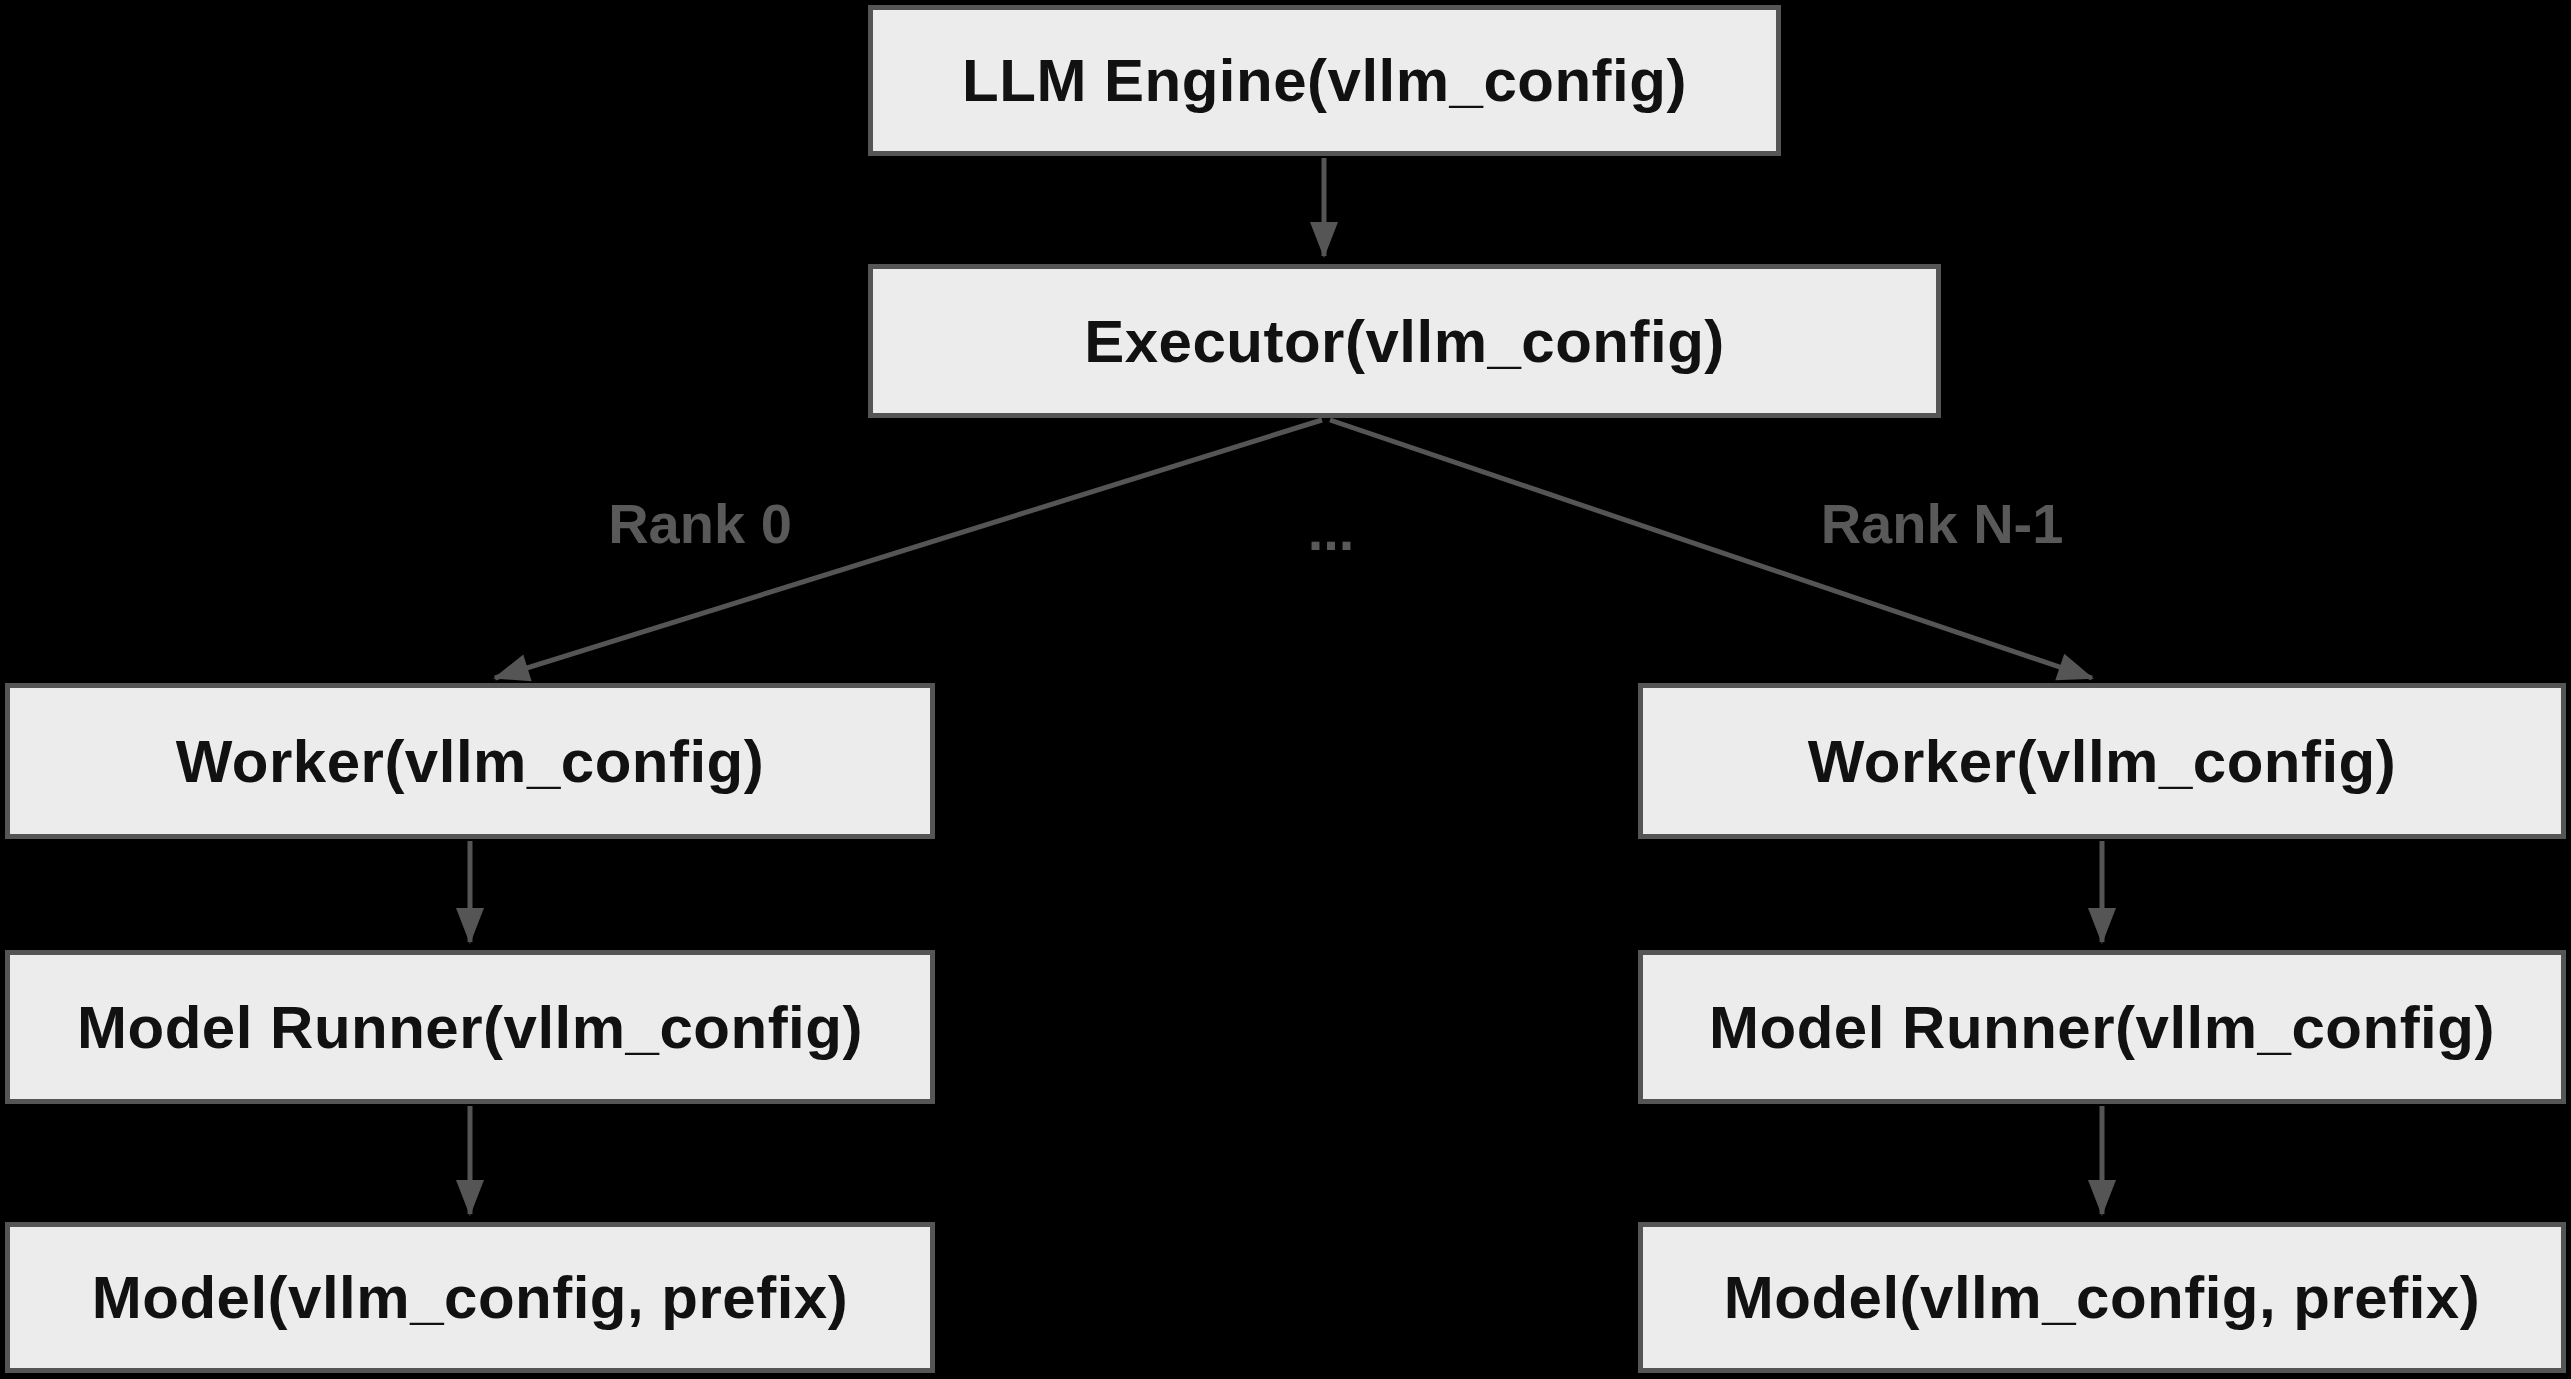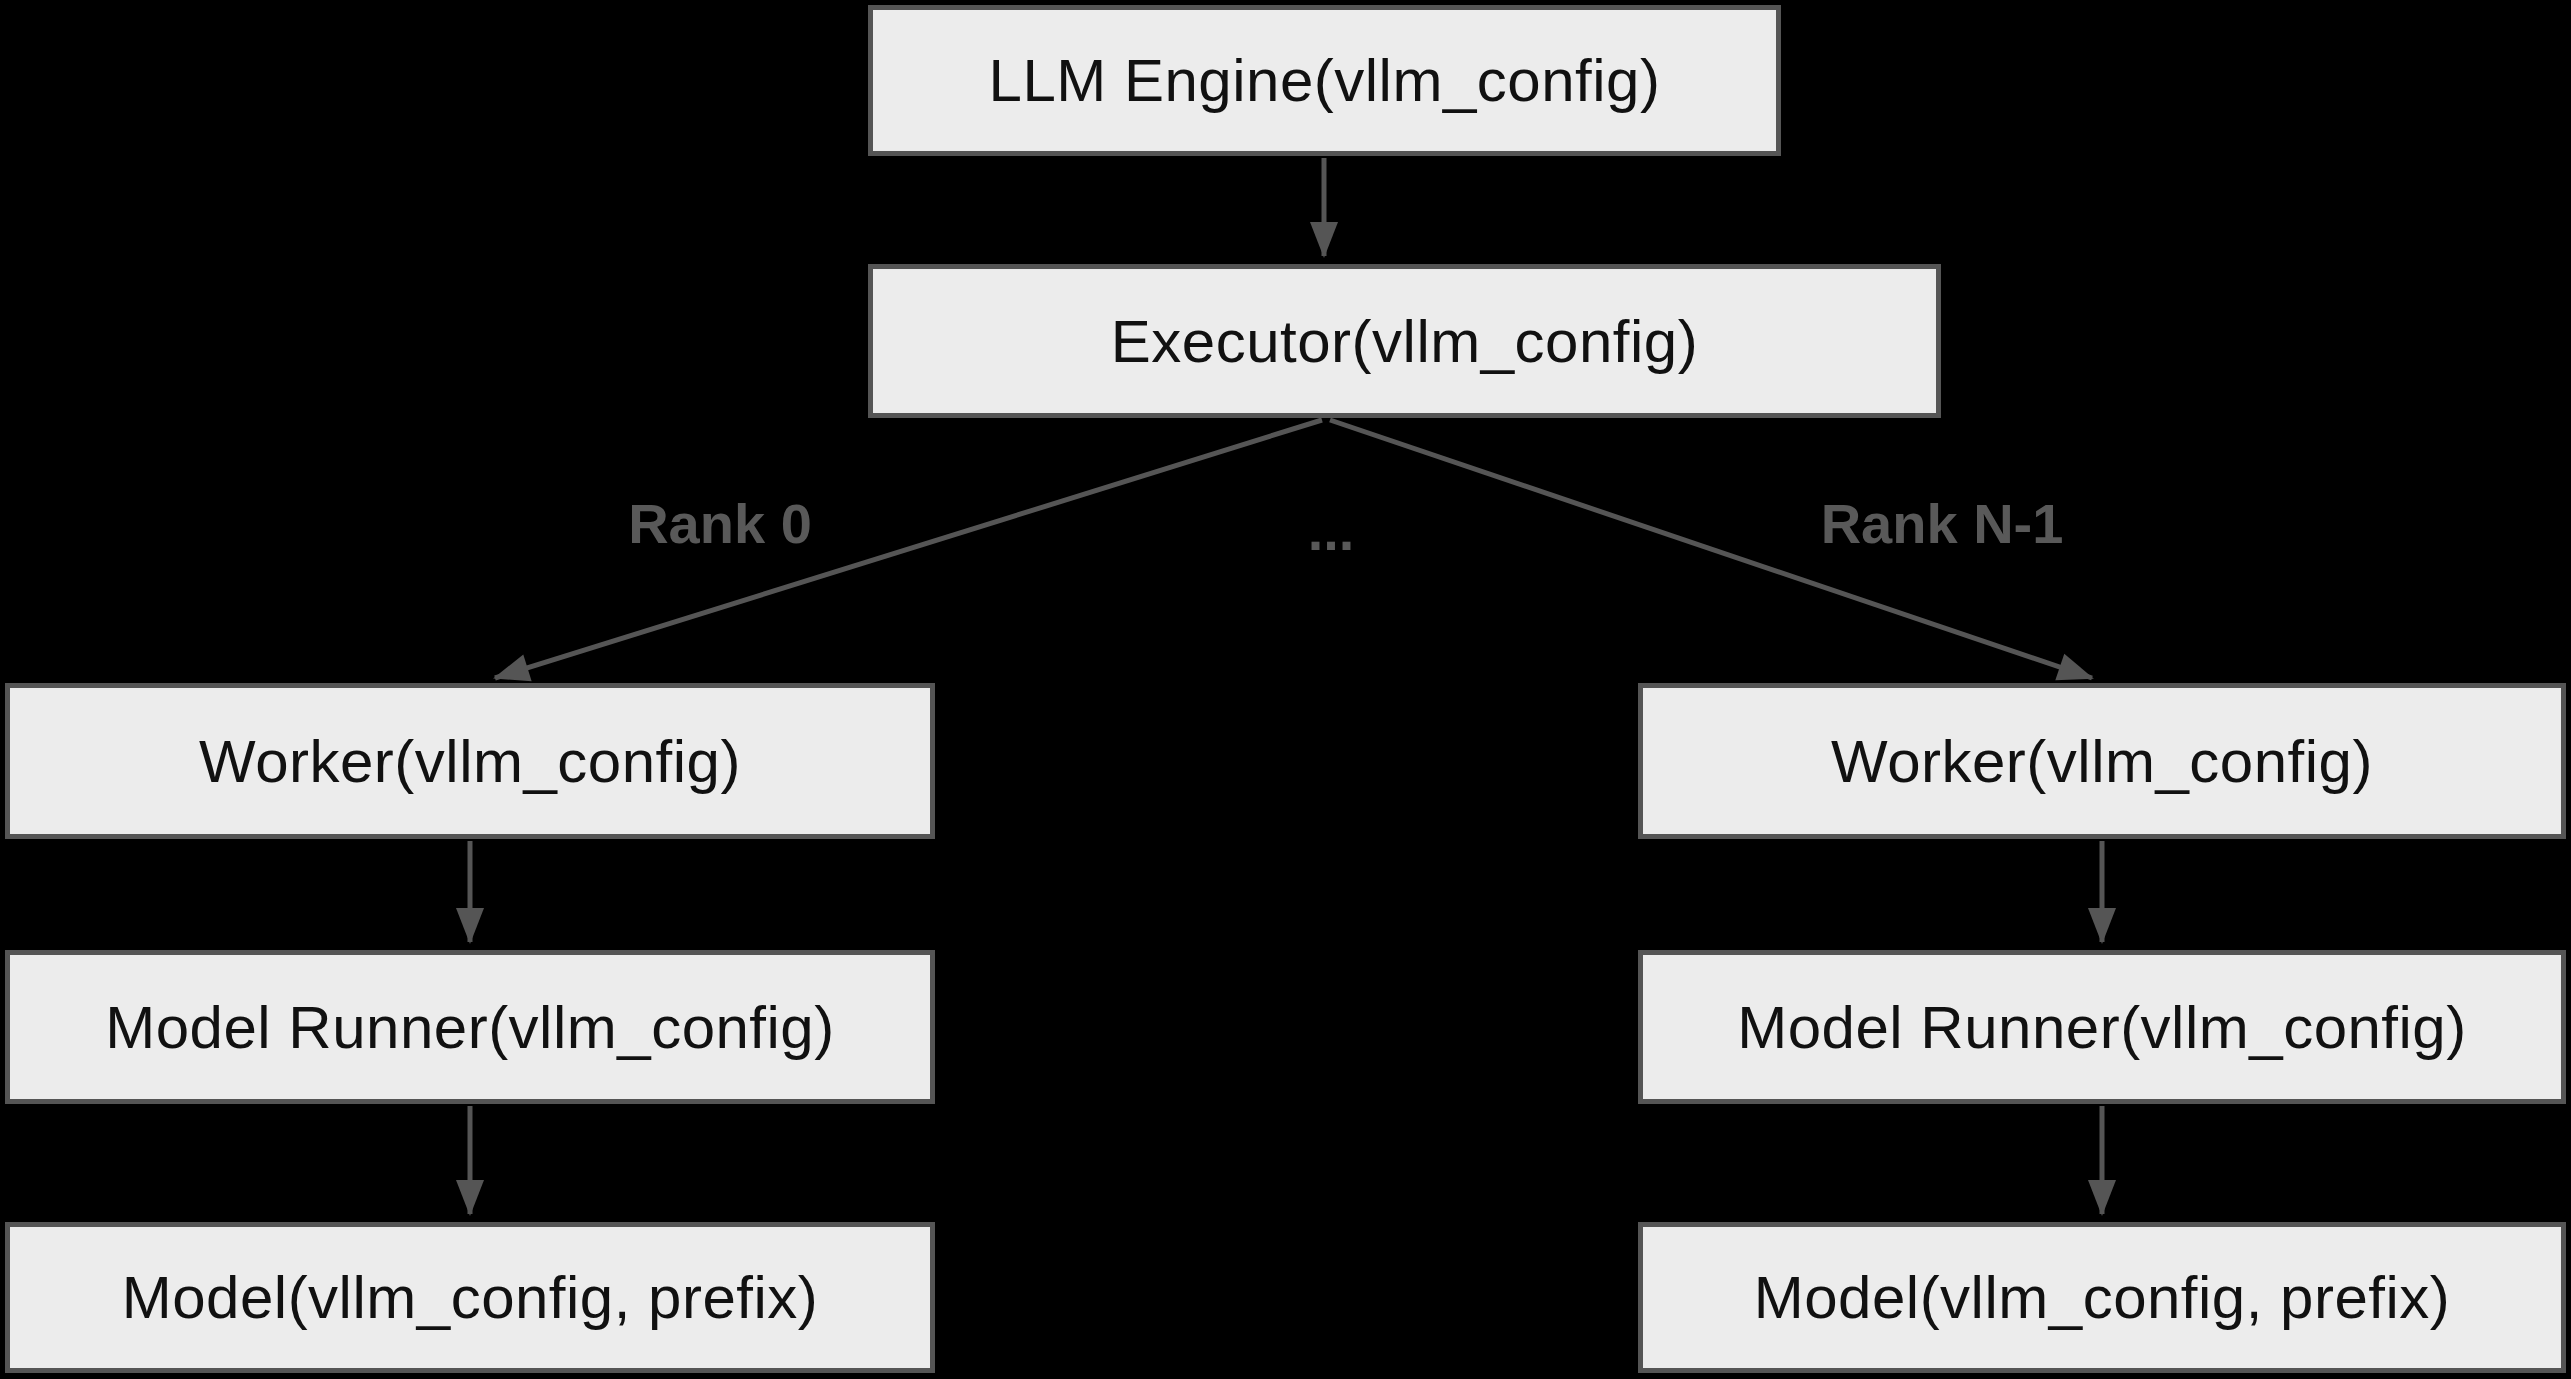--- a/index.html
+++ b/index.html
@@ -29,21 +29,21 @@
   #edges .arrowhead-shape { fill: var(--edge); }
   .node {
     position: absolute;
     background: var(--node-fill);
     border: 5px solid var(--node-border);
     display: flex;
     align-items: center;
     justify-content: center;
     color: var(--node-text);
     font-size: 60px;
-    font-weight: 400;
+    font-weight: 700;
     letter-spacing: 0.5px;
     white-space: nowrap;
   }
   .edge-label {
     position: absolute;
     transform: translate(-50%, -50%);
     color: var(--edge-label);
     font-size: 56px;
     font-weight: 600;
     white-space: nowrap;
@@ -51,21 +51,21 @@
   
   #node-llm-engine        { left: 868px;  top: 5px;    width: 913px; height: 151px; }
   #node-executor          { left: 868px;  top: 264px;  width: 1073px; height: 154px; }
   #node-worker-left       { left: 5px;    top: 683px;  width: 930px; height: 156px; }
   #node-model-runner-left { left: 5px;    top: 950px;  width: 930px; height: 154px; }
   #node-model-left        { left: 5px;    top: 1222px; width: 930px; height: 151px; }
   #node-worker-right      { left: 1638px; top: 683px;  width: 928px; height: 156px; }
   #node-model-runner-right{ left: 1638px; top: 950px;  width: 928px; height: 154px; }
   #node-model-right       { left: 1638px; top: 1222px; width: 928px; height: 151px; }
   
-  #edge-label-rank-0   { left: 700px;  top: 523px; margin-left: 20px; }
+  #edge-label-rank-0   { left: 700px;  top: 523px; }
   #edge-label-ellipsis { left: 1331px; top: 530px; }
   #edge-label-rank-n-1 { left: 1942px; top: 523px; }
 </style>
 </head>
 <body>
 
 <div id="canvas">
 
   <svg id="edges" viewBox="0 0 2571 1379" xmlns="http://www.w3.org/2000/svg">
     <defs>

